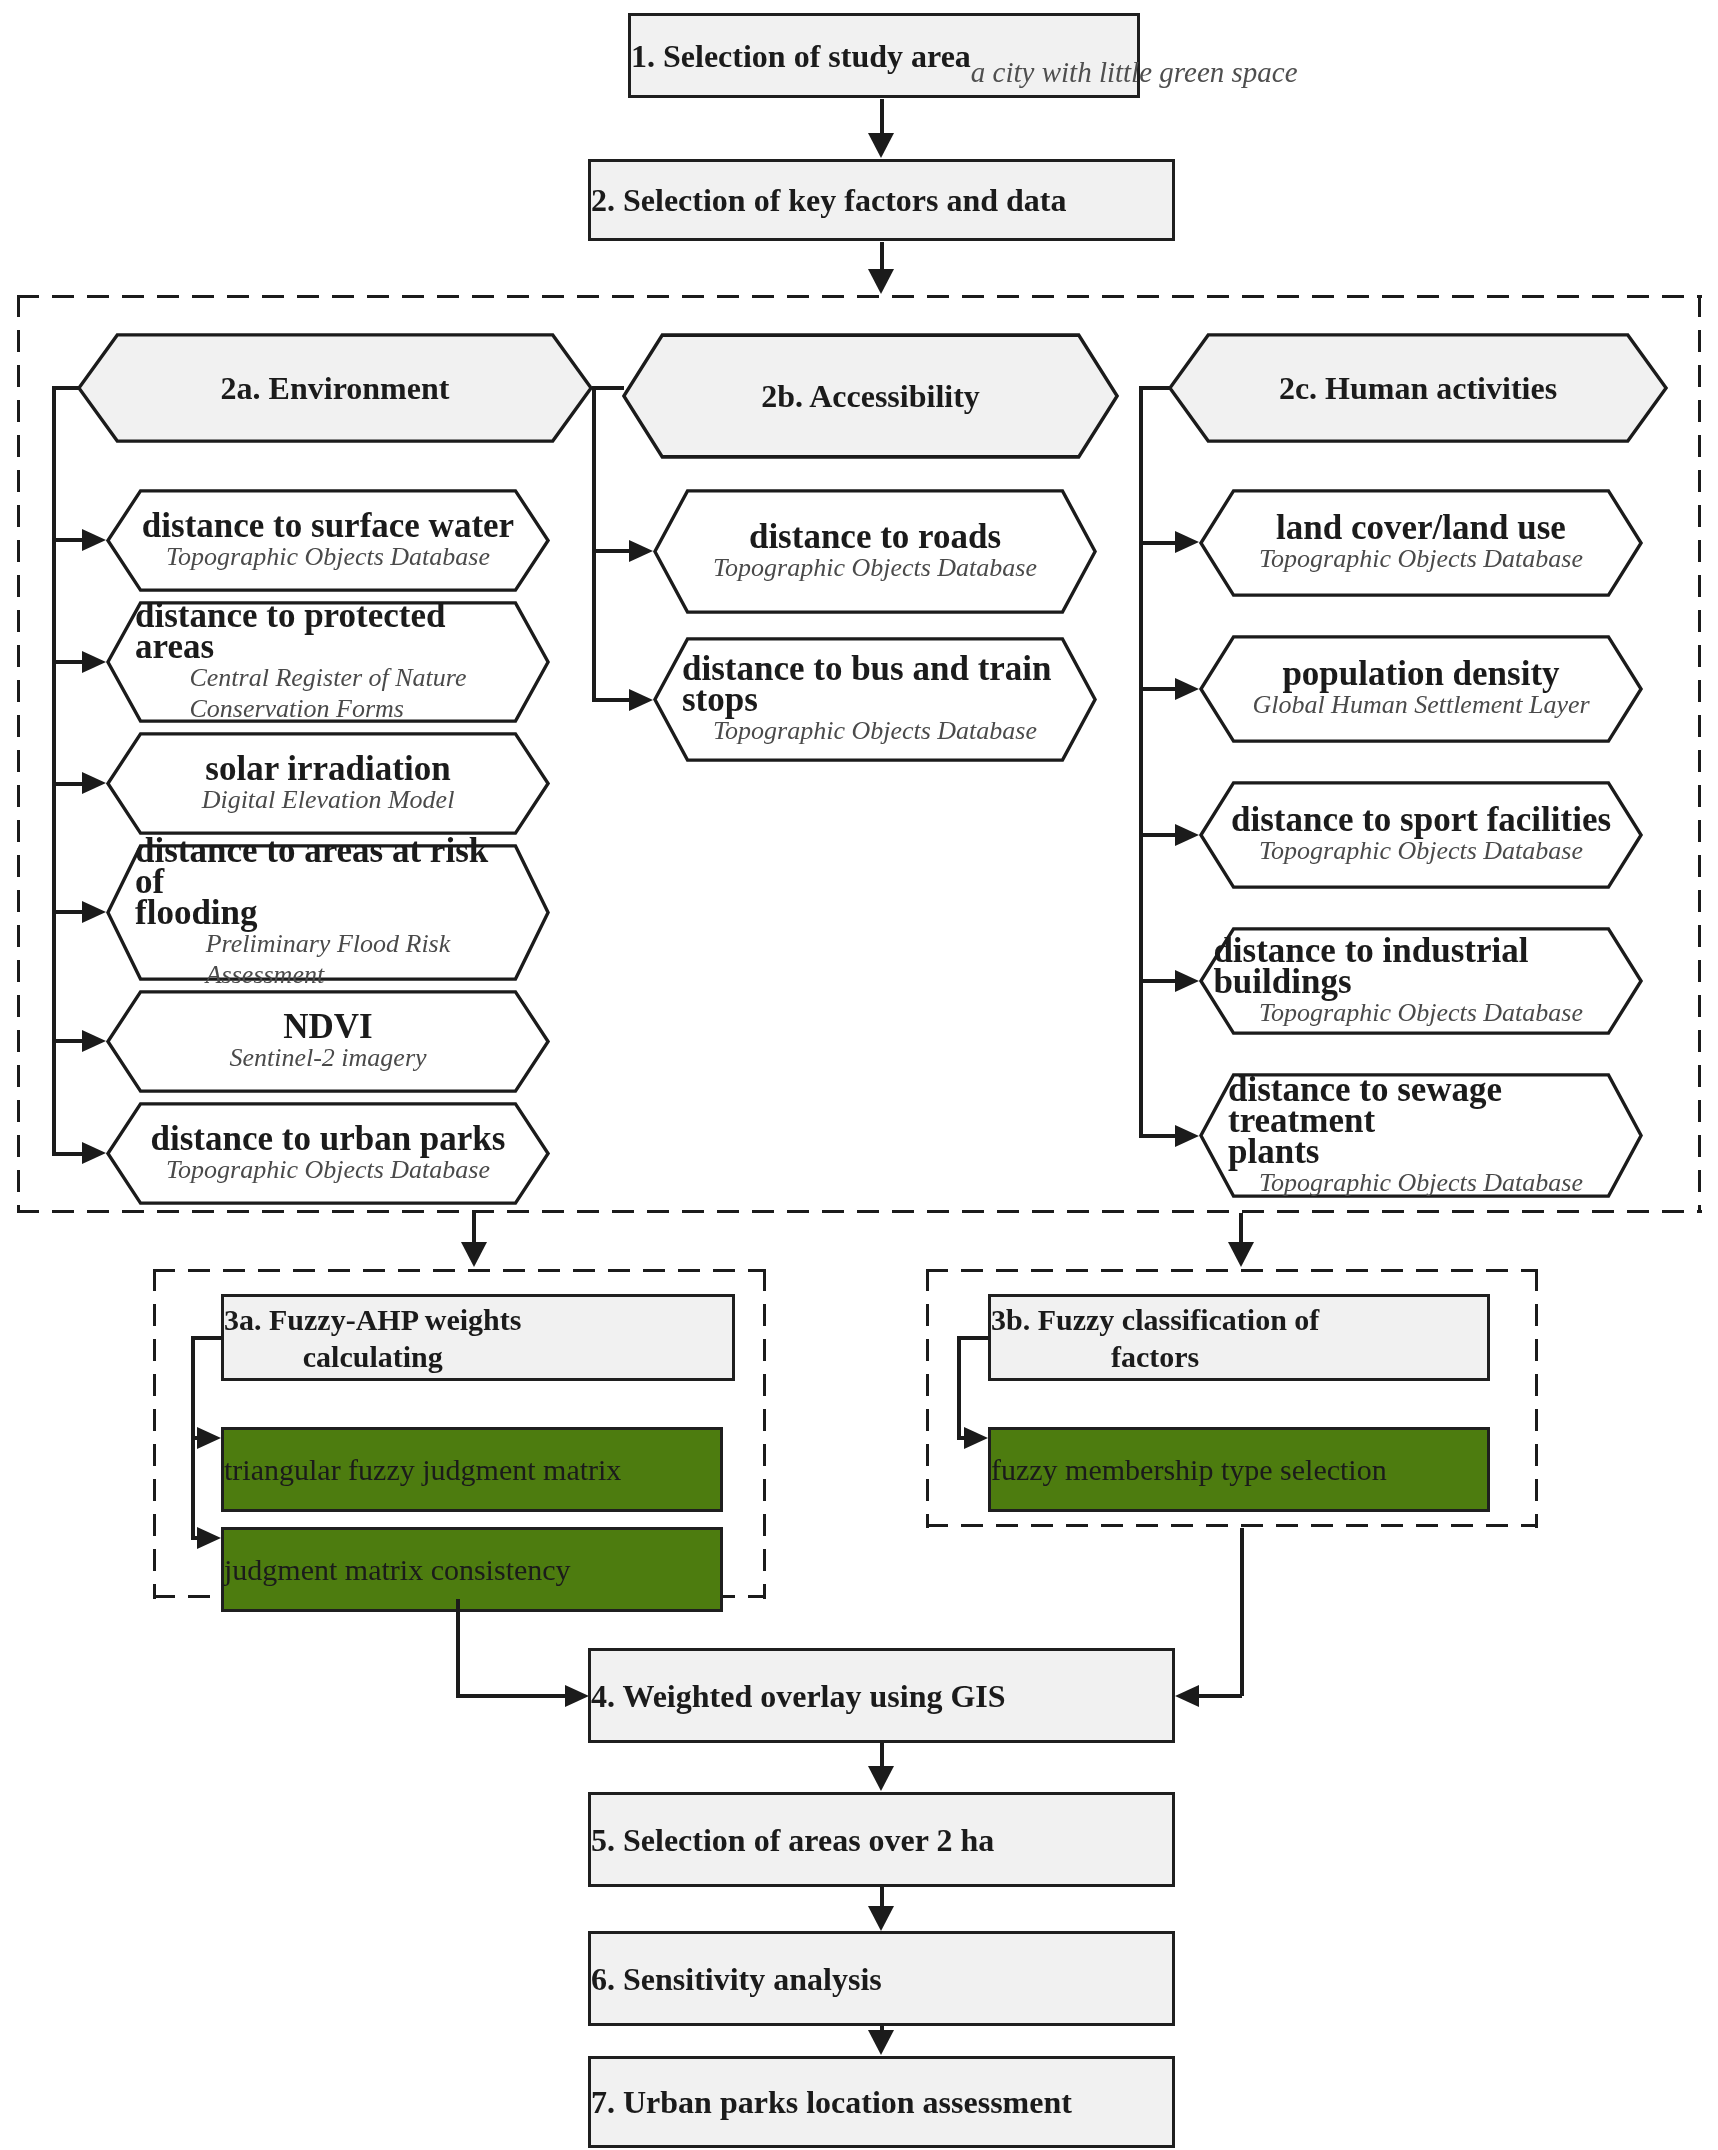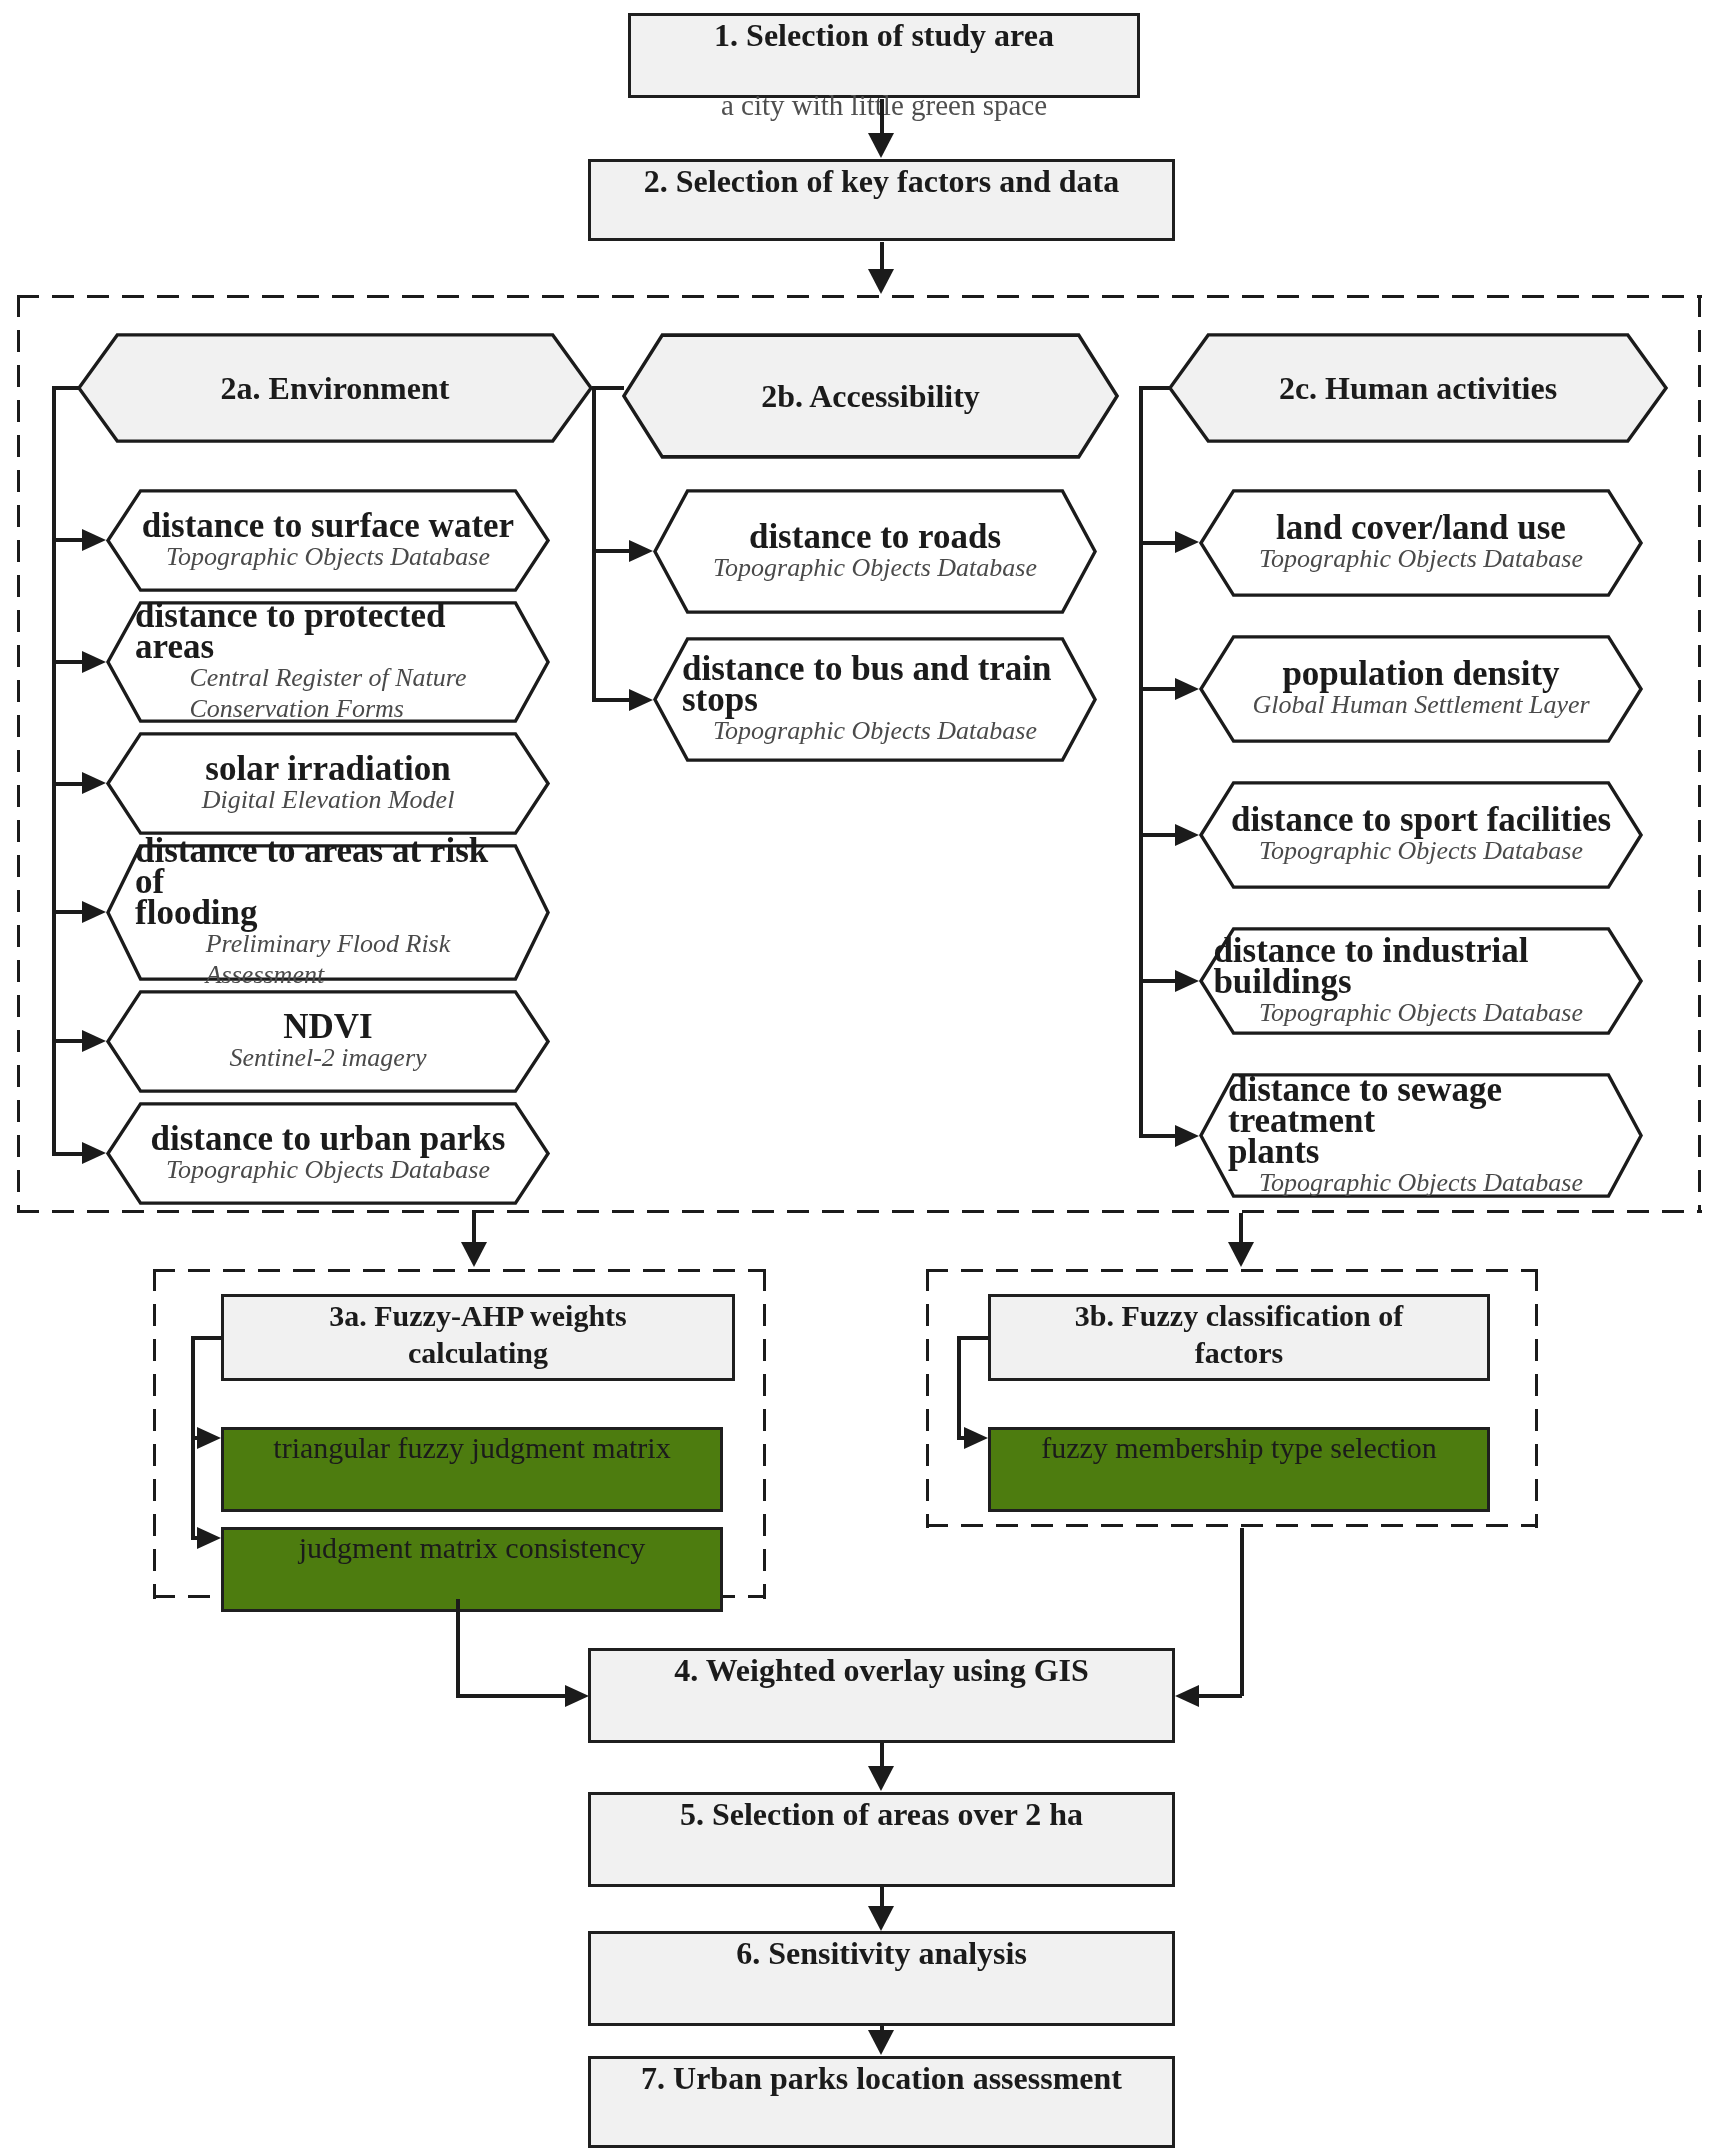--- a/index.html
+++ b/index.html
@@ -3,34 +3,34 @@
 <meta charset="utf-8">
 <style>
   html,body{margin:0;padding:0;background:#ffffff;}
   #canvas{
     position:relative;width:1718px;height:2151px;background:#ffffff;
     font-family:"Liberation Serif","DejaVu Serif",serif;color:#1b1b1b;
   }
   
   .rbox{
     position:absolute;box-sizing:border-box;border:3.4px solid #1f1f1f;background:#f1f1f1;
-    display:flex;flex-direction:column;align-items:center;justify-content:space-between;text-align:center;
+    display:flex;flex-direction:row;align-items:center;justify-content:space-between;text-align:center;
   }
   .rbox.white{background:#4d7c0f;margin-top:32px;}
   
   .hex{position:absolute;}
   .hex svg{position:absolute;left:0;top:0;width:100%;height:100%;overflow:visible;}
   .hex polygon{fill:#ffffff;stroke:#1b1b1b;stroke-width:7;stroke-linejoin:miter;}
   .hex.gray polygon{fill:#f1f1f1;}
   .hex .hex-text{
     position:relative;z-index:1;height:100%;display:flex;flex-direction:column;
     align-items:center;justify-content:center;text-align:left;padding:0 29px;box-sizing:border-box;
   }
   .t-title{font-size:32px;font-weight:700;line-height:38px;white-space:pre;}
-  .t-sub{font-size:29px;line-height:35px;color:#4f4f4f;white-space:pre;margin-top:34px;}
+  .t-sub{font-size:29px;font-style:italic;line-height:35px;color:#4f4f4f;white-space:pre;margin-top:34px;}
   .t-head{font-size:32px;font-weight:700;line-height:37px;white-space:pre;}
   .t-head-sm{font-size:30px;font-weight:700;line-height:37px;white-space:pre-line;}
   .t-name{font-size:35px;font-weight:700;line-height:31px;white-space:pre-line;}
   .t-src{font-size:26px;font-style:italic;line-height:31px;color:#4a4a4a;white-space:pre-line;}
   .t-plain{font-size:30px;font-weight:400;line-height:35px;white-space:pre;}
   
   .ln{position:absolute;background:#1b1b1b;}
   
   .ah{position:absolute;width:0;height:0;}
   .ah.r{border-top:11px solid transparent;border-bottom:11px solid transparent;border-left:24px solid #1b1b1b;}

